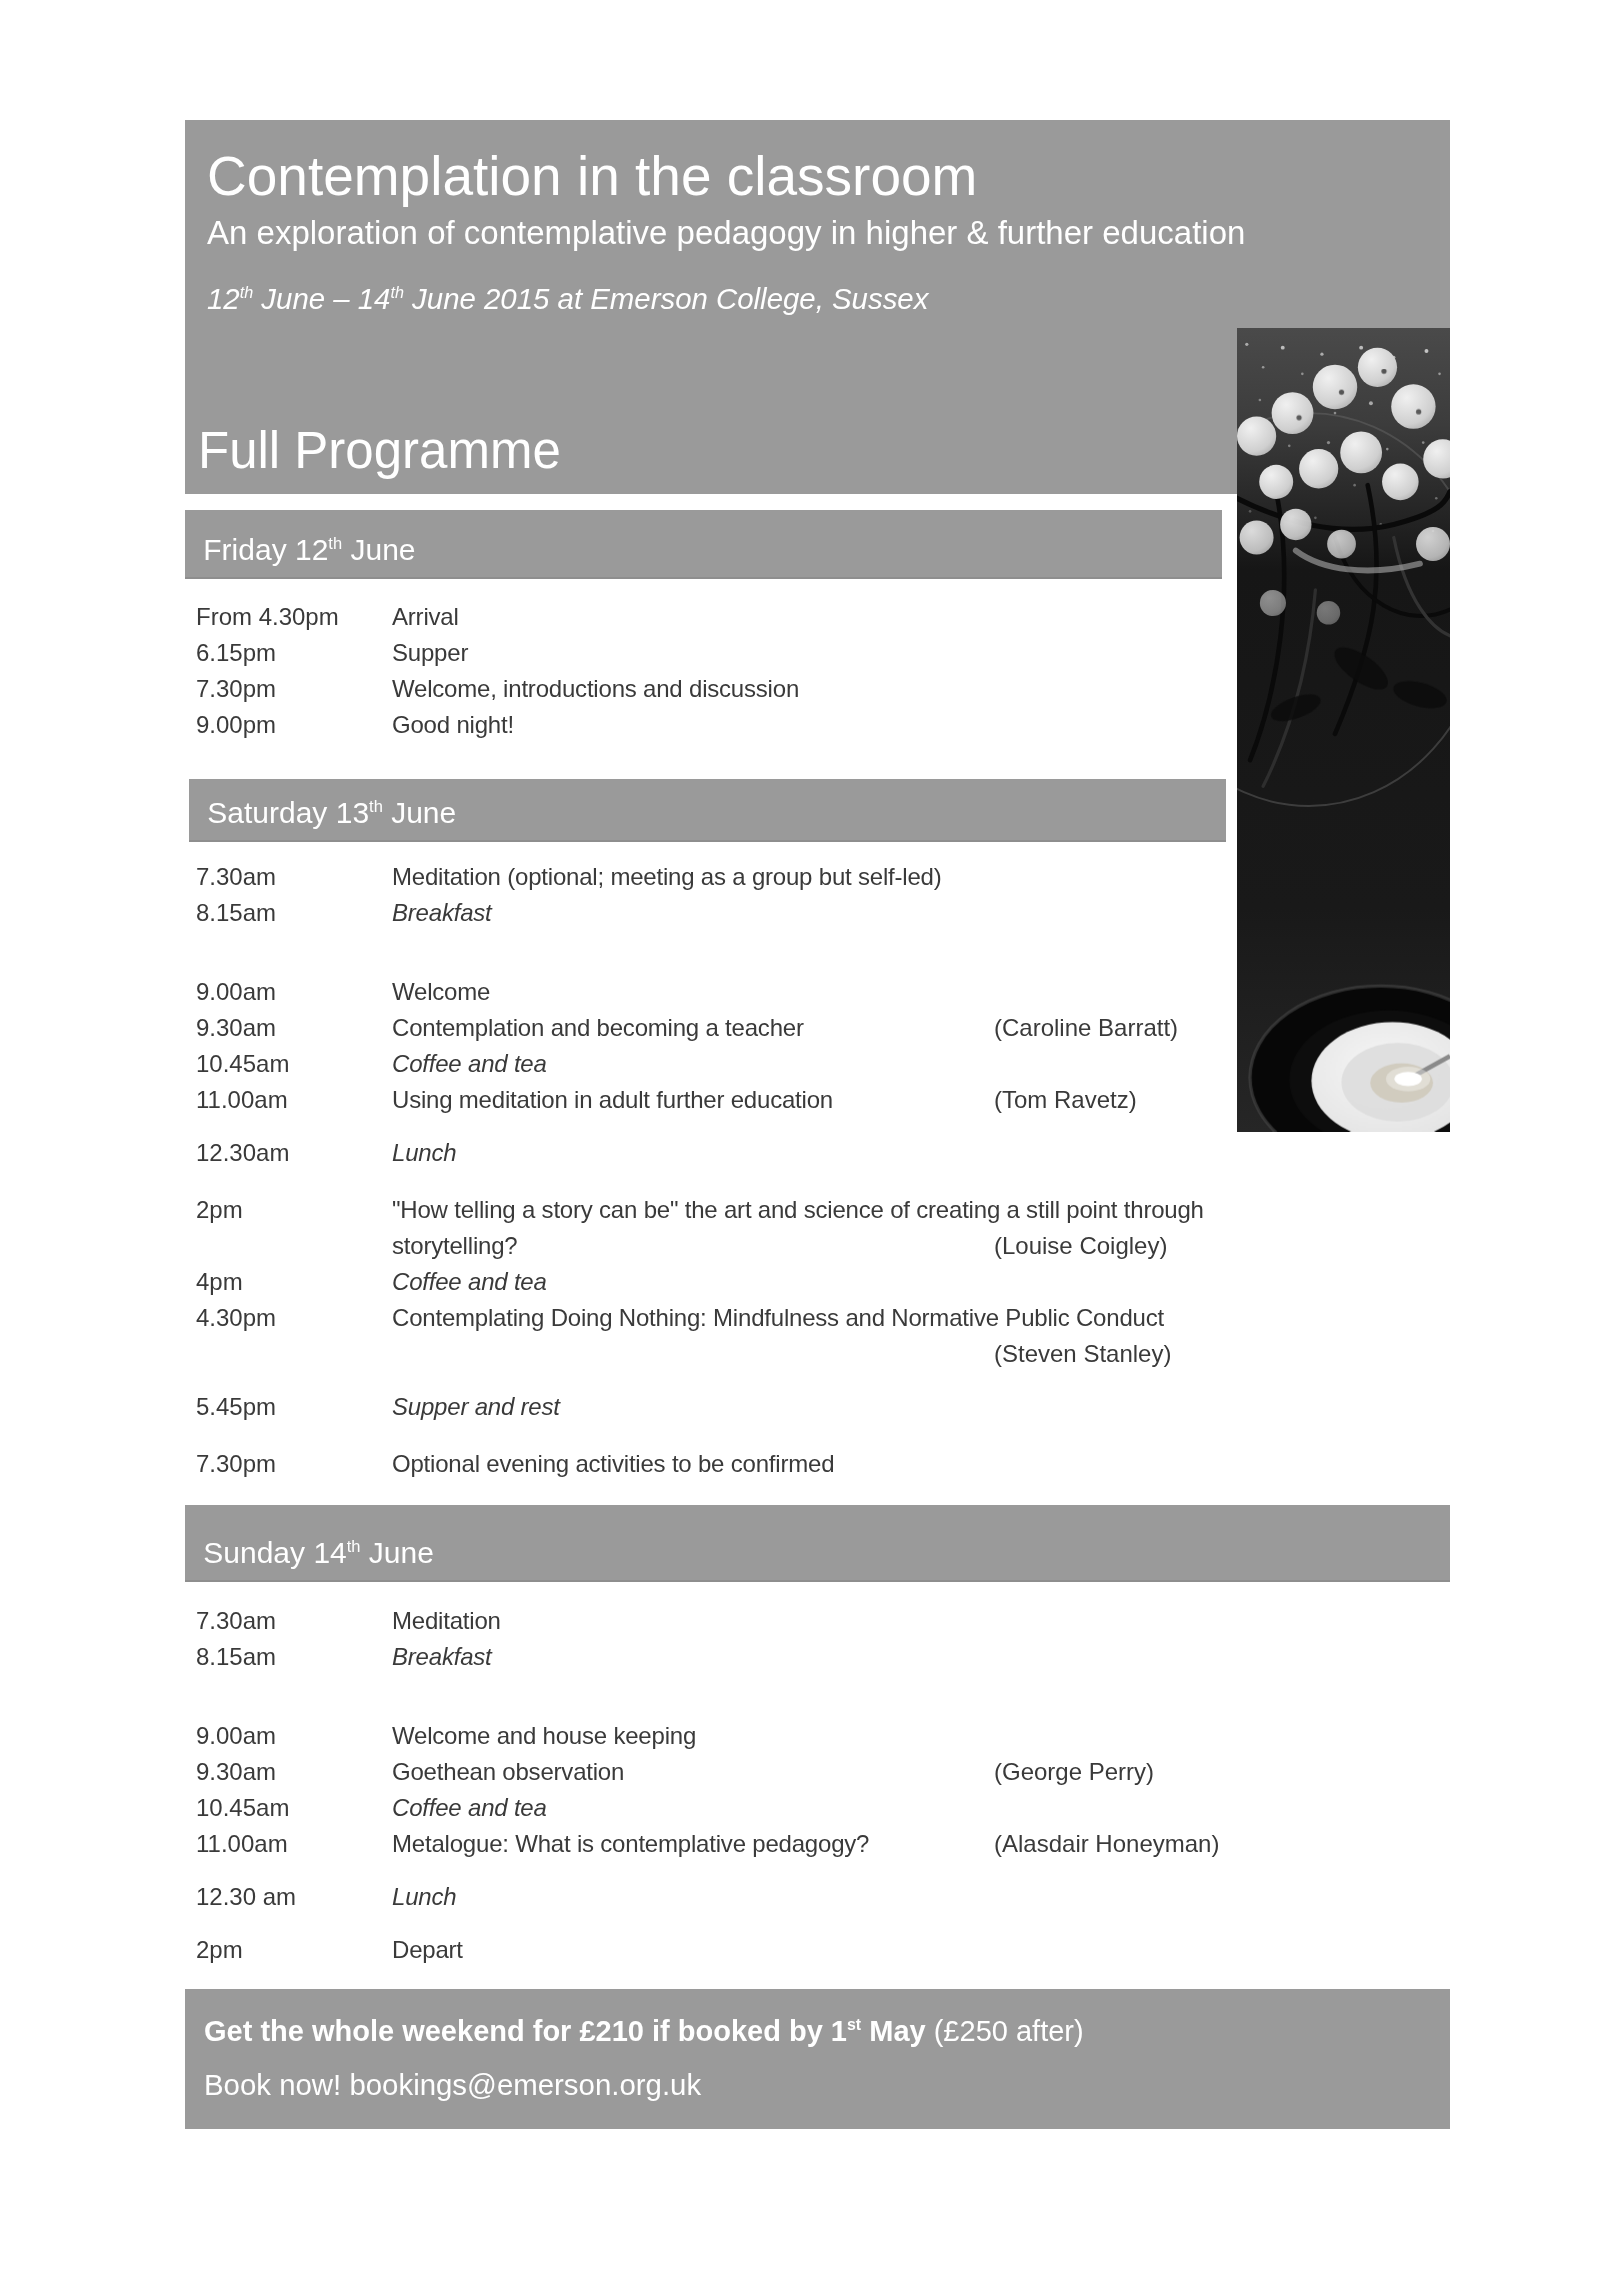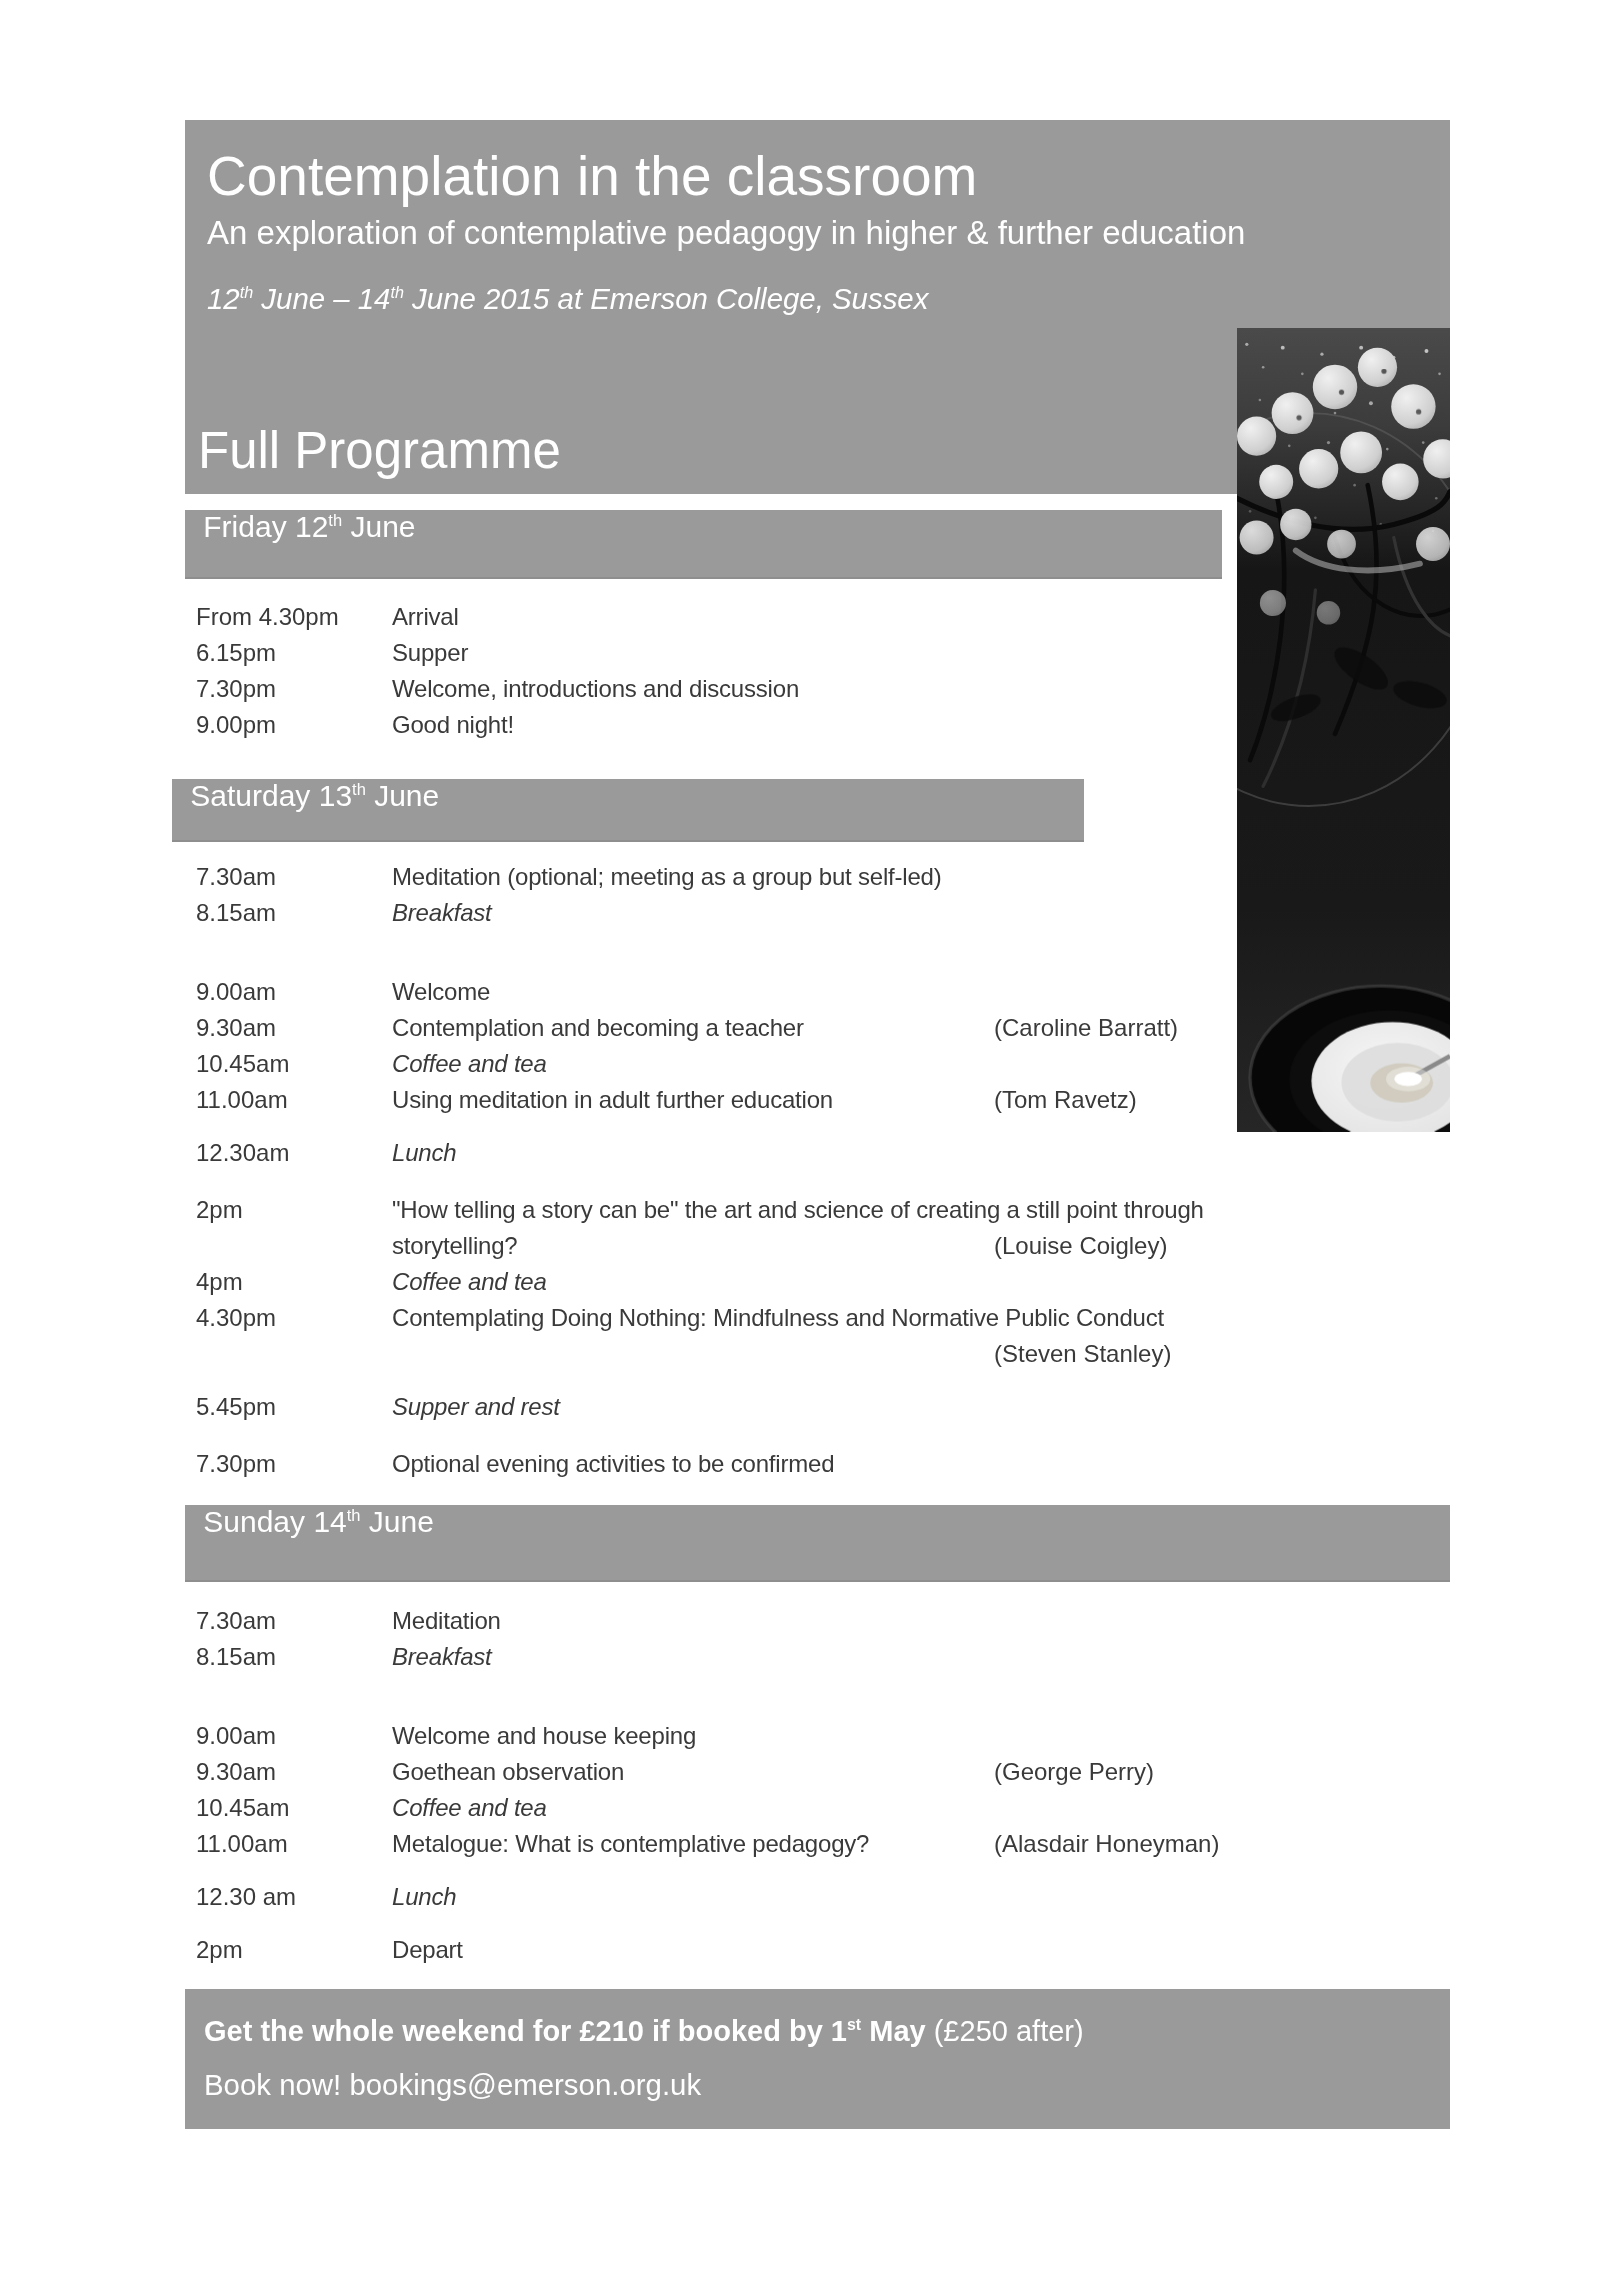--- a/index.html
+++ b/index.html
@@ -11,24 +11,24 @@
   
   .header-block{left:185px;top:120px;width:1265px;height:374px;color:#ffffff;}
   .header-inner{padding:26px 0 0 22px;}
   .title{font-size:55px;font-weight:300;line-height:1.12;}
   .subtitle{font-size:33px;font-weight:300;margin-top:6.5px;}
   .dateline{font-size:29.4px;font-weight:300;font-style:italic;margin-top:30px;}
   sup{font-size:55%;vertical-align:super;line-height:0;}
   .programme{position:absolute;left:13px;bottom:14.4px;font-size:51px;font-weight:300;}
 
   
-  .daybar{display:flex;align-items:flex-start;color:#ffffff;font-size:30px;font-weight:300;
+  .daybar{display:flex;align-items:flex-end;color:#ffffff;font-size:30px;font-weight:300;
           padding:0 0 10.5px 18.3px;box-sizing:border-box;border-bottom:2px solid #8e8e8e;}
   .friday-bar{left:185px;top:510px;width:1037px;height:69px;}
-  .saturday-bar{left:172px;top:779px;width:912px;height:63px;}
+  .saturday-bar{left:189px;top:779px;width:1037px;height:63px;}
   .sunday-bar{left:185px;top:1505px;width:1265px;height:77px;}
 
   
   .rows{color:#3a3a3a;font-size:24px;width:1254px;}
   .friday-rows{left:196px;top:599px;}
   .saturday-rows{left:196px;top:859px;}
   .sunday-rows{left:196px;top:1603px;}
   .row{display:grid;grid-template-columns:196px 602px 1fr;line-height:36px;}
   .row .t{white-space:nowrap;}
   .row .d{white-space:nowrap;letter-spacing:-0.2px;}

